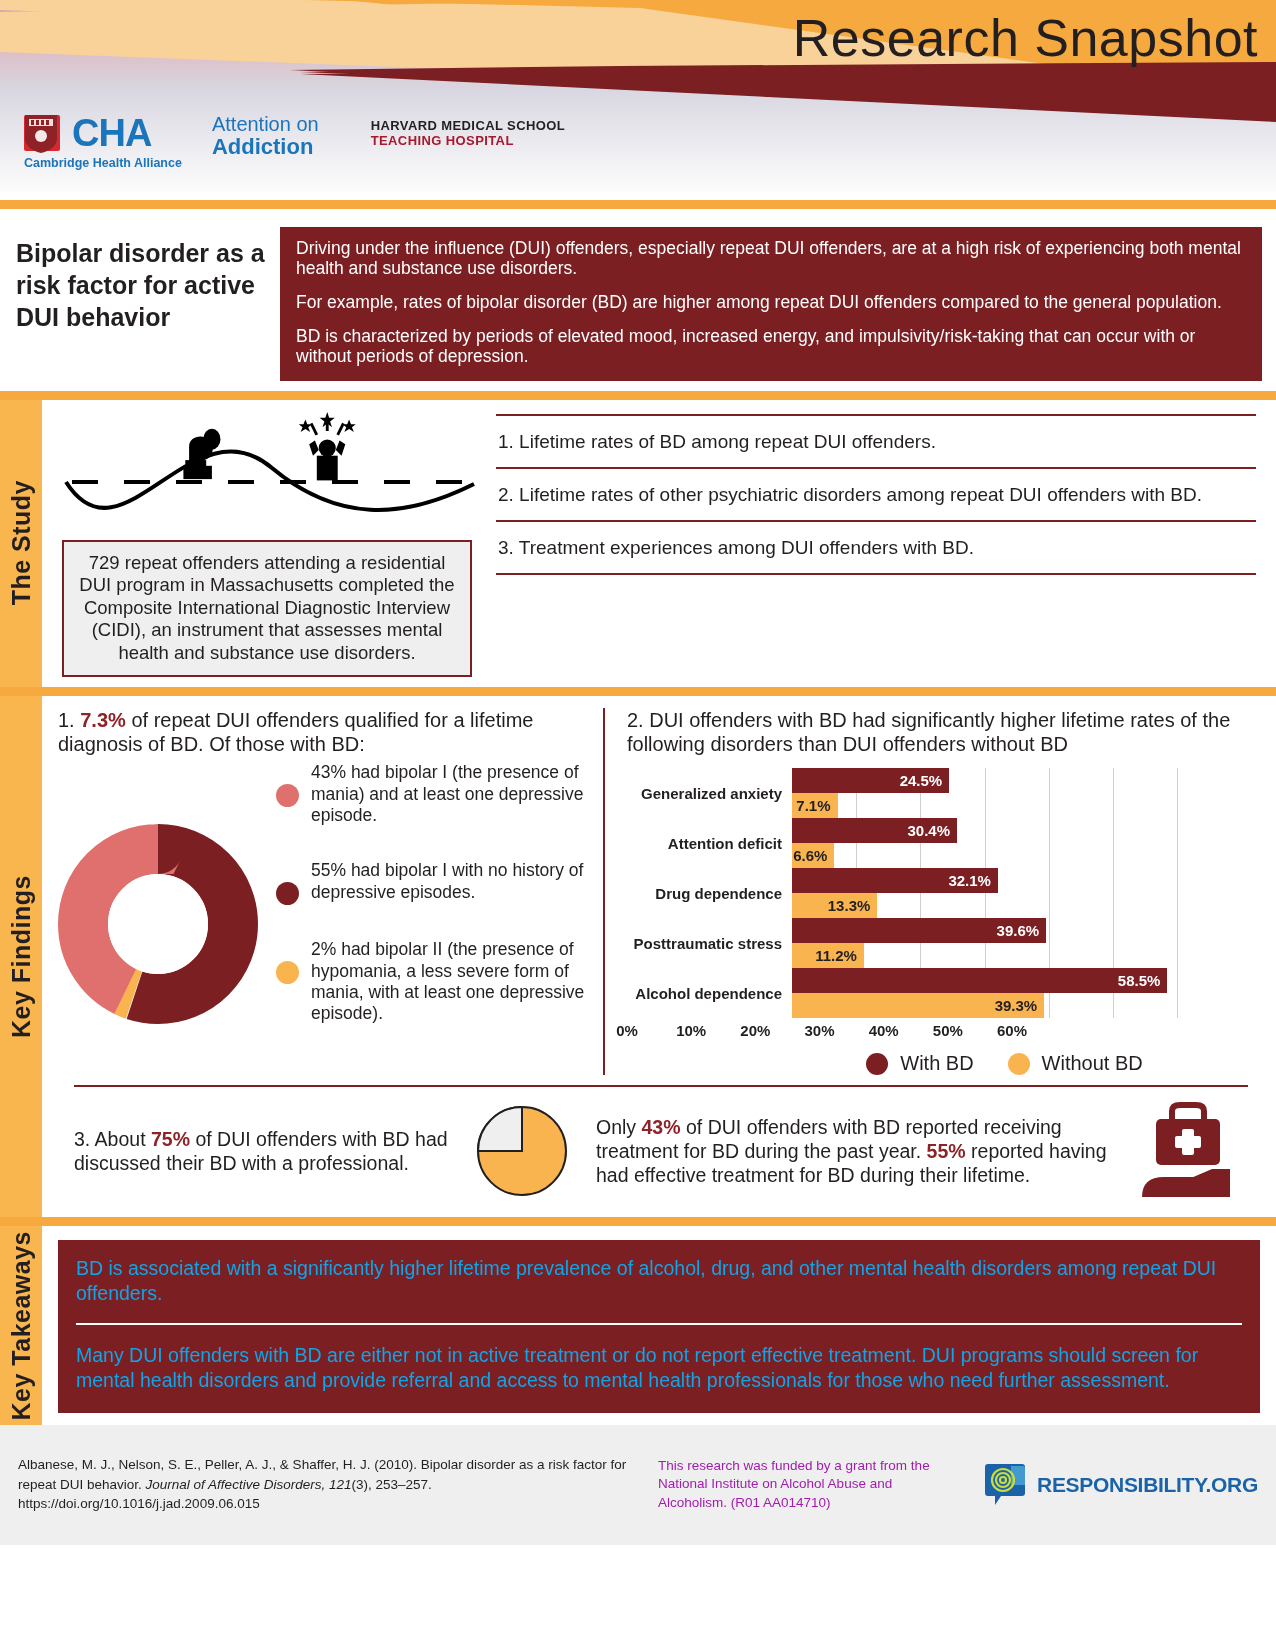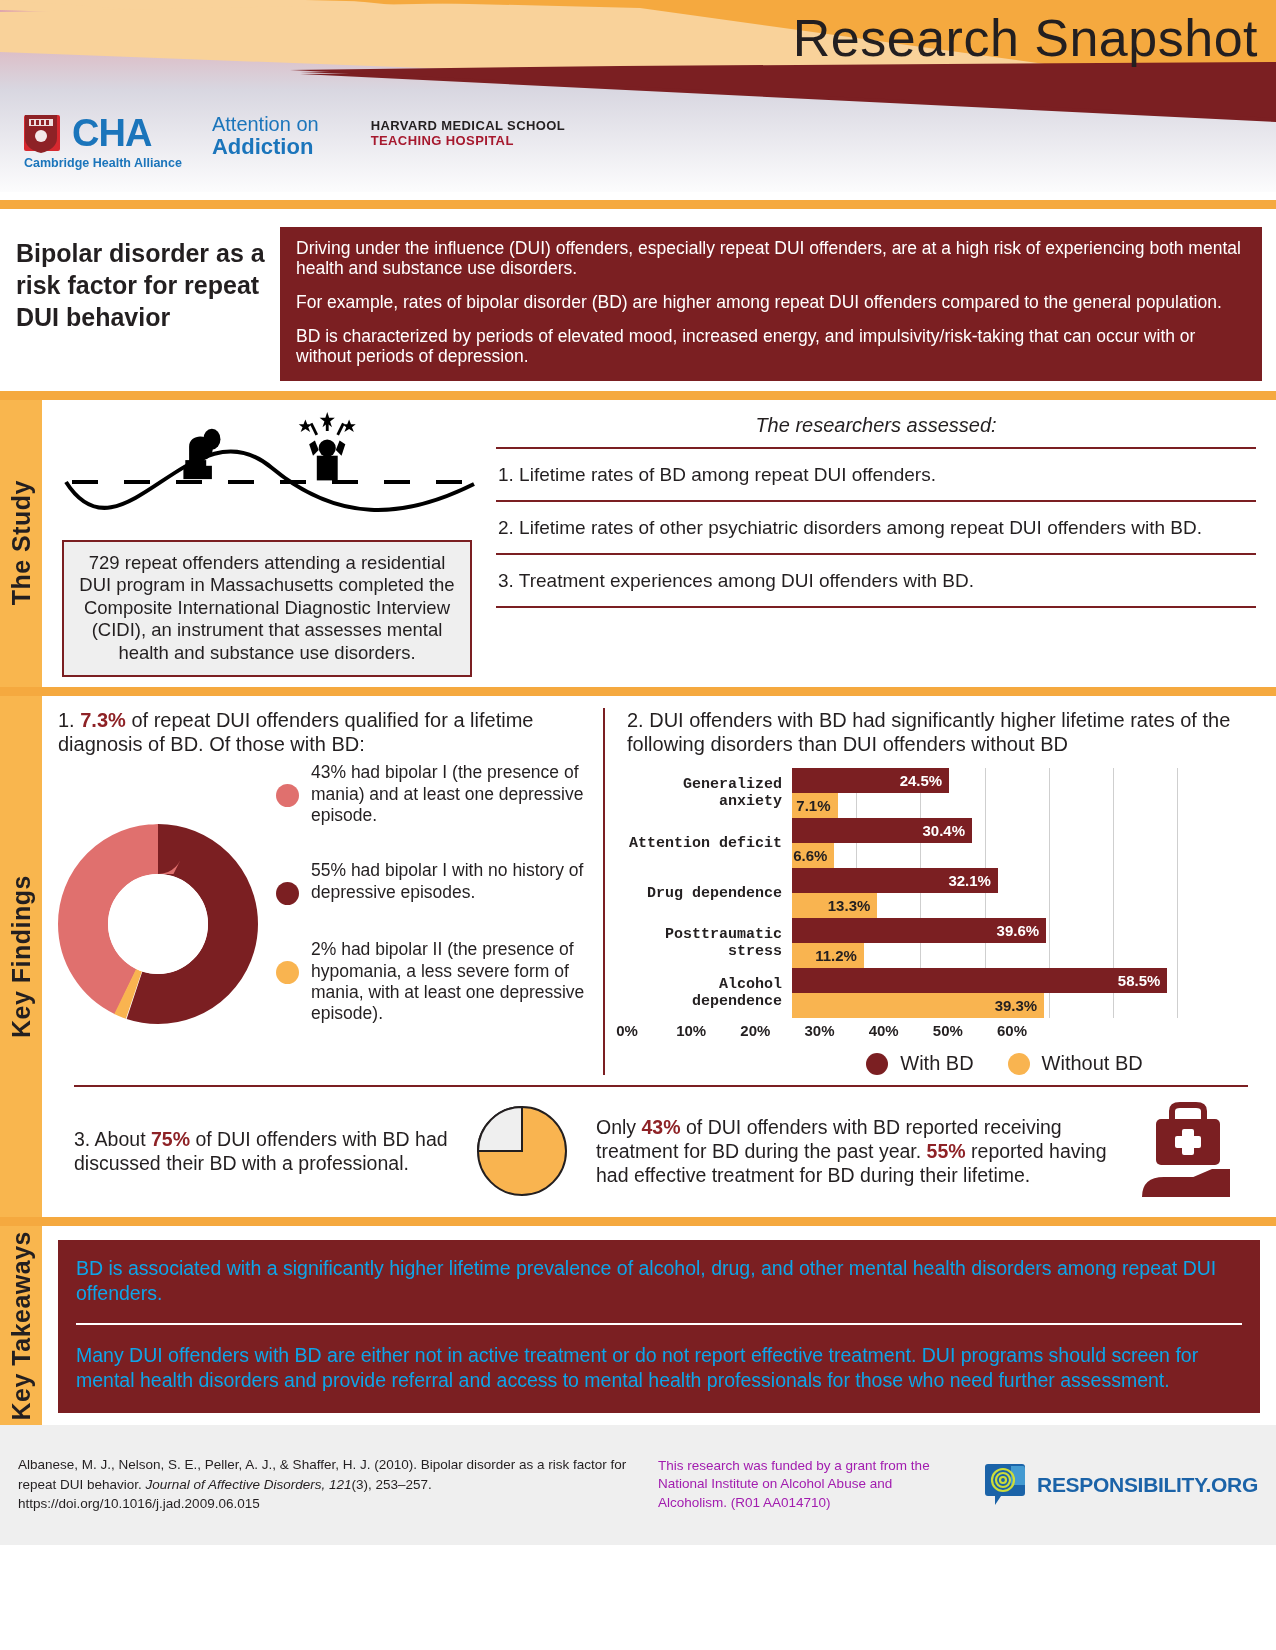--- a/index.html
+++ b/index.html
@@ -94,21 +94,21 @@
   .legend-item { display:flex; align-items:flex-start; gap: 12px; margin-bottom: 34px; }
   .legend-item:last-child { margin-bottom:0; }
   .dot { width: 23px; height: 23px; border-radius: 50%; flex: 0 0 23px; margin-top: 22px;}
   .legend-text { font-size: 17.5px; line-height: 1.22; color:#231f20; }
 
   
   .bar-title { font-size: 20px; line-height: 1.22; color:#231f20; }
   .chart { margin-top: 12px; position: relative; }
   .chart-grid { position:relative; }
   .crow { display:flex; align-items:center; margin-bottom: 0px; }
-  .clabel { width: 165px; text-align:right; padding-right: 10px; font-size: 15px; font-weight:700; color:#231f20;font-family:Liberation Mono, monospace;}
+  .clabel { width: 165px; text-align:right; padding-right: 10px; font-size: 15px; font-weight:700; color:#231f20;}
   .cbars { flex:1; position:relative; }
   .bar { height: 25px; display:flex; align-items:center; justify-content:flex-end; position:relative; }
   .bar .val { font-size: 15px; font-weight:700; padding-right: 7px; }
   .bar.with  { background:#7b1f22; }
   .bar.with .val { color:#fff; }
   .bar.without { background:#f9b450; }
   .bar.without .val { color:#231f20; }
   .gridlines { position:absolute; left:165px; right:0; top:0; bottom:0; pointer-events:none; }
   .gridlines i { position:absolute; top:0; bottom:0; width:1px; background:#cfcfcf; }
   .xaxis { display:flex; margin-top: 4px; padding-left: 165px; position:relative; height: 22px;}
@@ -206,21 +206,21 @@
           <div class="hms-txt-1">HARVARD MEDICAL SCHOOL</div>
           <div class="hms-txt-2">TEACHING HOSPITAL</div>
         </div>
       </div>
     </div>
   </div>
 
   <div class="orange-rule"></div>
 
   <div class="intro-wrap">
-    <div class="intro-title">Bipolar disorder as a risk factor for repeat DUI behavior</div>
+    <div class="intro-title">Bipolar disorder as a risk factor for active DUI behavior</div>
     <div class="intro-box">
       <p>Driving under the influence (DUI) offenders, especially repeat DUI offenders, are at a high risk of experiencing both mental health and substance use disorders.</p>
       <p>For example, rates of bipolar disorder (BD) are higher among repeat DUI offenders compared to the general population.</p>
       <p>BD is characterized by periods of elevated mood, increased energy, and impulsivity/risk-taking that can occur with or without periods of depression.</p>
     </div>
   </div>
 
   <div class="band"></div>
   <div class="sec">
     <div class="sec-tab">
@@ -254,21 +254,20 @@
                 <line x1="46" y1="24" x2="52" y2="12"></line>
               </g>
               <polygon points="35,0 37,6 43,6 38,10 40,16 35,12 30,16 32,10 27,6 33,6"></polygon>
               <polygon points="12,8 14,13 19,13 15,16 17,21 12,18 7,21 9,16 5,13 10,13"></polygon>
               <polygon points="58,8 60,13 65,13 61,16 63,21 58,18 53,21 55,16 51,13 56,13"></polygon>
             </g>
           </svg>
           <div class="study-card">729 repeat offenders attending a residential DUI program in Massachusetts completed the Composite International Diagnostic Interview (CIDI), an instrument that assesses mental health and substance use disorders.</div>
         </div>
         <div class="study-right">
-          <div class="assessed">The researchers assessed:</div>
           <div class="assessed-item">1. Lifetime rates of BD among repeat DUI offenders.</div>
           <div class="assessed-item">2. Lifetime rates of other psychiatric disorders among repeat DUI offenders with BD.</div>
           <div class="assessed-item">3. Treatment experiences among DUI offenders with BD.</div>
         </div>
       </div>
     </div>
   </div>
 
   <div class="band"></div>
   <div class="sec">
@@ -329,21 +328,21 @@
                         <span class="val">24.5%</span>
                       </div>
                       <div class="bar without" style="width: 45.5583px;">
                         <span class="val">7.1%</span>
                       </div>
                     </div>
                   </div>
                   <div class="crow">
                     <div class="clabel">Attention deficit</div>
                     <div class="cbars">
-                      <div class="bar with" style="width: 180px;">
+                      <div class="bar with" style="width: 165px;">
                         <span class="val">30.4%</span>
                       </div>
                       <div class="bar without" style="width: 42.35px;">
                         <span class="val">6.6%</span>
                       </div>
                     </div>
                   </div>
                   <div class="crow">
                     <div class="clabel">Drug dependence</div>
                     <div class="cbars">

